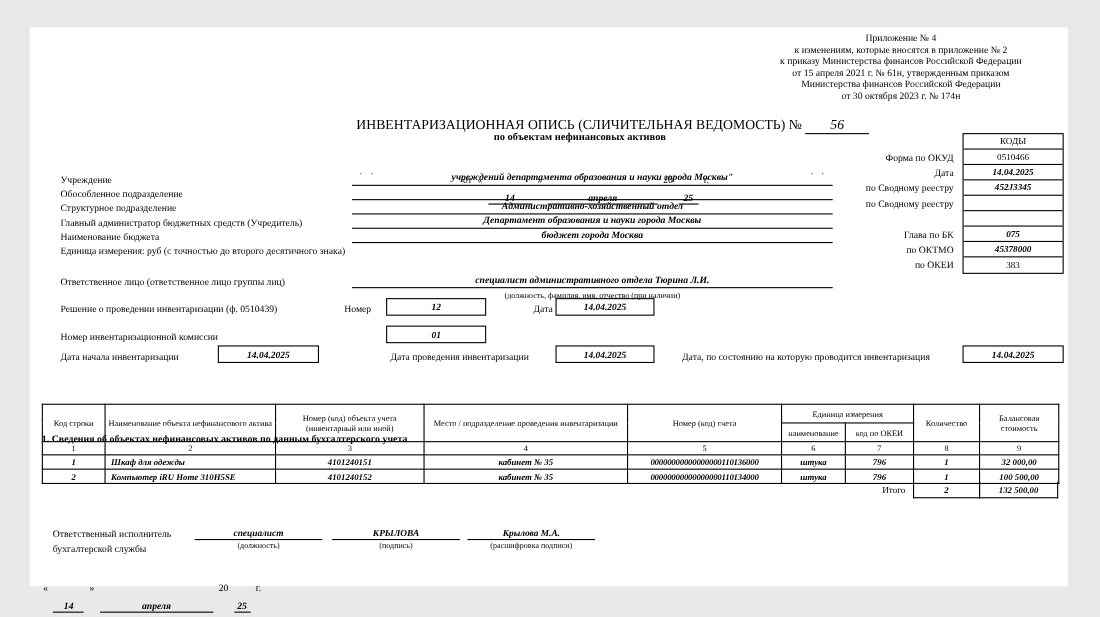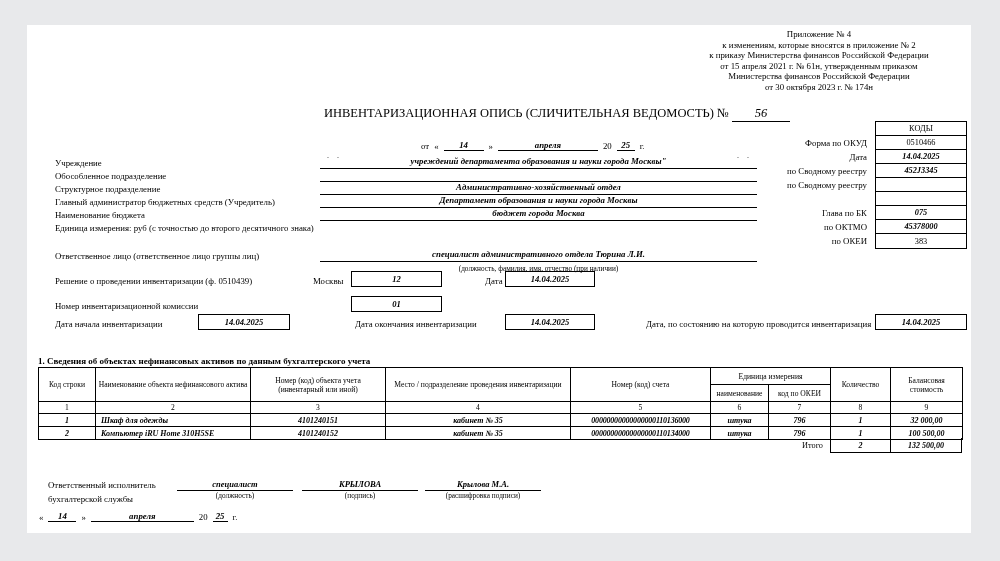--- a/index.html
+++ b/index.html
@@ -32,22 +32,22 @@
   .codes-col { border:1.6px solid #000; }
   .codes-cell {
     height:14px; border-bottom:1px solid #000;
     display:flex; align-items:center; justify-content:center;
     font-size:8.3px;
   }
   .codes-cell:last-child { border-bottom:none; }
   .codes-cell.it { font-weight:bold; font-style:italic; }
   .codes-lbl { position:absolute; right:104px; text-align:right; font-size:8.8px; white-space:nowrap; }
   .dateline { display:flex; align-items:center; gap:5px; font-size:8.8px; white-space:nowrap; }
-  .dl-seg { border-bottom:1.5px solid #000; text-align:center; font-weight:bold; font-style:italic; }
-  .sec-title { font-weight:bold; font-size:9px; }
+  .dl-seg { border-bottom:1.5px solid #000; text-align:center; font-weight:bold; font-style:italic;margin-top:35px; }
+  .sec-title { font-weight:bold; font-size:9px;margin-top:38px; }
   table.main {
     border-collapse:collapse; table-layout:fixed; width:924px;
     font-size:7.6px;
   }
   table.main th, table.main td {
     border:1px solid #000; text-align:center; vertical-align:middle;
     padding:1px 2px; font-weight:normal; line-height:9px;
     overflow:hidden;
   }
   table.main { border:1.6px solid #000; }
@@ -76,20 +76,21 @@
     <div>к приказу Министерства финансов Российской Федерации</div>
     <div>от 15 апреля 2021 г. № 61н, утвержденным приказом</div>
     <div>Министерства финансов Российской Федерации</div>
     <div>от  30 октября 2023 г. № 174н</div>
   </div>
 
   <div class="abs doc-title" style="left:160px; top:81px; width:740px;">
     <span>ИНВЕНТАРИЗАЦИОННАЯ ОПИСЬ (СЛИЧИТЕЛЬНАЯ ВЕДОМОСТЬ) №</span>
     <span class="num-underline">56</span>
   </div>
+  <div class="abs doc-subtitle" style="left:160px; top:95px; width:680px;">по объектам нефинансовых активов</div>
 
   <div class="abs dateline" style="left:394px; top:115px;">
     <span>от</span>
     <span>«</span>
     <span class="dl-seg" style="width:40px;">14</span>
     <span>»</span>
     <span class="dl-seg" style="width:100px;">апреля</span>
     <span>20</span>
     <span class="dl-seg" style="width:18px;">25</span>
     <span>г.</span>
@@ -131,33 +132,33 @@
   <div class="abs lbl" style="left:28px; top:185px;text-align:center;">Наименование бюджета</div>
   <div class="abs field-line val" style="left:293px; top:183px; width:437px;">бюджет города Москва</div>
 
   <div class="abs lbl" style="left:28px; top:198px;">Единица измерения: руб (с точностью до второго десятичного знака)</div>
 
   <div class="abs lbl" style="left:28px; top:226px;">Ответственное лицо (ответственное лицо группы лиц)</div>
   <div class="abs field-line val" style="left:293px; top:224px; width:437px;">специалист административного отдела Тюрина Л.И.</div>
   <div class="abs caption" style="left:293px; top:239px; width:437px;">(должность, фамилия, имя, отчество (при наличии)</div>
 
   <div class="abs lbl" style="left:28px; top:251px;">Решение о проведении инвентаризации (ф. 0510439)</div>
-  <div class="abs lbl" style="left:286px; top:251px;">Москвы</div>
+  <div class="abs lbl" style="left:286px; top:251px;">Номер</div>
   <div class="abs box" style="left:324px; top:246px; width:91px; height:16px;">12</div>
   <div class="abs lbl" style="left:458px; top:251px;">Дата</div>
   <div class="abs box" style="left:478px; top:246px; width:90px; height:16px;">14.04.2025</div>
 
   <div class="abs lbl" style="left:28px; top:276px;">Номер инвентаризационной комиссии</div>
   <div class="abs box" style="left:324px; top:271px; width:91px; height:16px;">01</div>
 
   <div class="abs lbl" style="left:28px; top:294px;">Дата начала инвентаризации</div>
   <div class="abs box" style="left:171px; top:289px; width:92px; height:16px;">14.04.2025</div>
-  <div class="abs lbl" style="left:328px; top:294px;">Дата окончания инвентаризации</div>
+  <div class="abs lbl" style="left:328px; top:294px;">Дата проведения инвентаризации</div>
   <div class="abs box" style="left:478px; top:289px; width:90px; height:16px;">14.04.2025</div>
-  <div class="abs lbl" style="left:619px; top:294px;">Дата, по состоянию на которую проводится инвентаризация</div>
+  <div class="abs lbl" style="left:593px; top:294px;">Дата, по состоянию на которую проводится инвентаризация</div>
   <div class="abs box" style="left:848px; top:289px; width:92px; height:16px;">14.04.2025</div>
 
   <div class="abs sec-title" style="left:11px; top:331px;">1. Сведения об объектах нефинансовых активов по данным бухгалтерского учета</div>
 
   <table class="main abs" style="left:11px; top:342px;">
     <colgroup>
       <col style="width:57px">
         <col style="width:155px">
         <col style="width:135px">
       <col style="width:185px">

